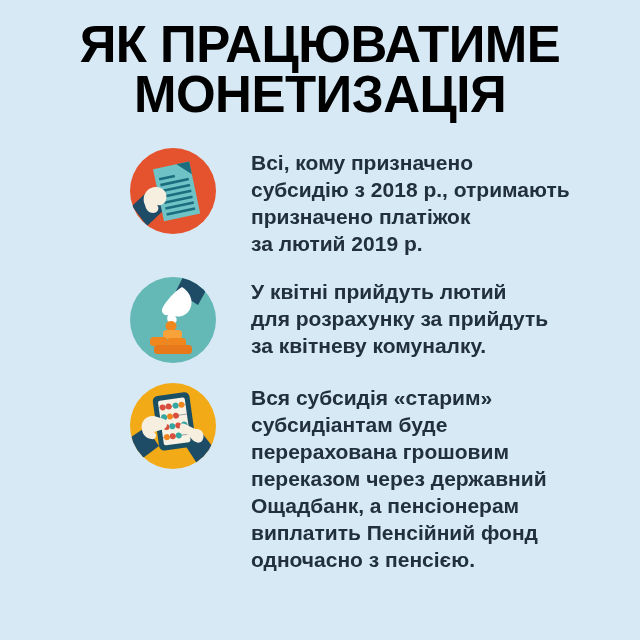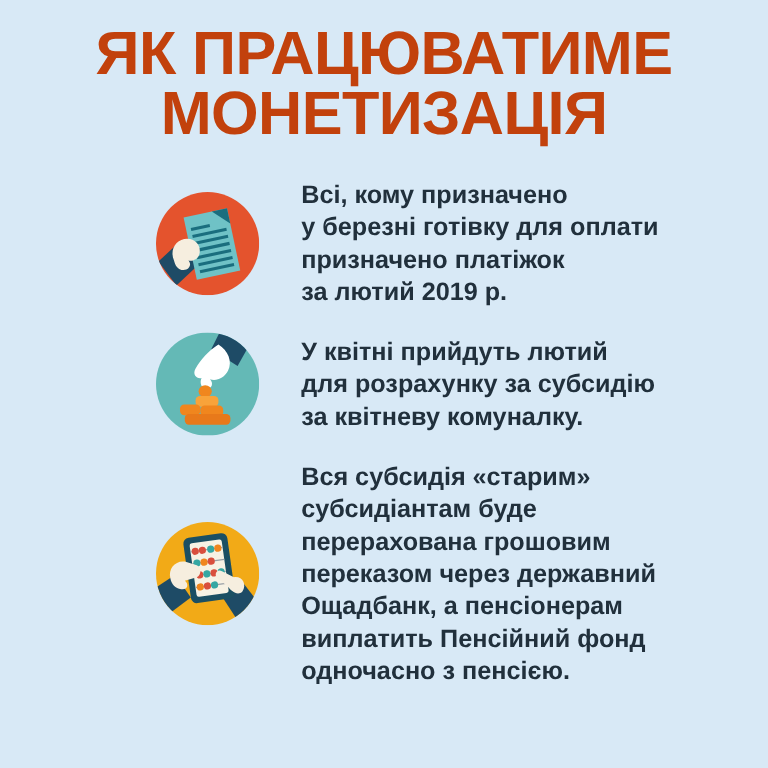--- a/index.html
+++ b/index.html
@@ -8,30 +8,30 @@
     position: relative;
     width: 640px;
     height: 640px;
     background: #D8E9F6;
     overflow: hidden;
     font-family: "Liberation Sans", sans-serif;
   }
   .title {
     margin-top: 20px;
     text-align: center;
-    color: #c2410c;
+    color: #000000;
     font-weight: 700;
     font-size: 51px;
     line-height: 50px;
     letter-spacing: -0.5px;
   }
   .sections { margin-top: 28px; }
   .section {
     display: flex;
-    align-items: center;
+    align-items: flex-start;
     padding-left: 130px;
     margin-bottom: 20px;
   }
   .icon-wrap {
     width: 86px;
     height: 86px;
     flex: 0 0 86px;
   }
   .icon-wrap svg { display: block; }
   .bar {
@@ -87,21 +87,21 @@
                 <line x1="32" y1="64" x2="61" y2="64"></line>
               </g>
             </g>
             <path d="M 15,57 C 11,48 17,39 26,39 C 34,39 38,46 36,52 C 35,56 30,58 27,57 C 30,60 28,65 23,65 C 18,65 16,61 15,57 Z" fill="#F6EEDF"></path>
           </g>
         </svg>
       </div>
       <div class="bar"></div>
       <div class="text">
         <div>Всі, кому призначено</div>
-        <div>у березні готівку для оплати</div>
+        <div>субсидію з 2018 р., отримають</div>
         <div>призначено платіжок</div>
         <div>за лютий 2019 р.</div>
       </div>
     </div>
 
     <div class="section">
       <div class="icon-wrap">
         <svg viewBox="0 0 86 86" width="86" height="86">
           <defs>
               <clipPath id="c2">
@@ -116,21 +116,21 @@
             <rect x="33" y="53" width="19" height="9" rx="3.5" fill="#F8A33A"></rect>
             <rect x="20" y="60" width="17" height="9" rx="3.5" fill="#F0861E"></rect>
             <rect x="37" y="61" width="19" height="9" rx="3.5" fill="#F0861E"></rect>
             <rect x="24" y="68" width="38" height="9" rx="3.5" fill="#E8791A"></rect>
           </g>
         </svg>
       </div>
       <div class="bar"></div>
       <div class="text">
         <div>У квітні прийдуть лютий</div>
-        <div>для розрахунку за субсидію</div>
+        <div>для розрахунку за прийдуть</div>
         <div>за квітневу комуналку.</div>
       </div>
     </div>
 
     <div class="section">
       <div class="icon-wrap">
         <svg viewBox="0 0 86 86" width="86" height="86">
           <defs>
               <clipPath id="c3">
                 <circle cx="43" cy="43" r="43"></circle>

